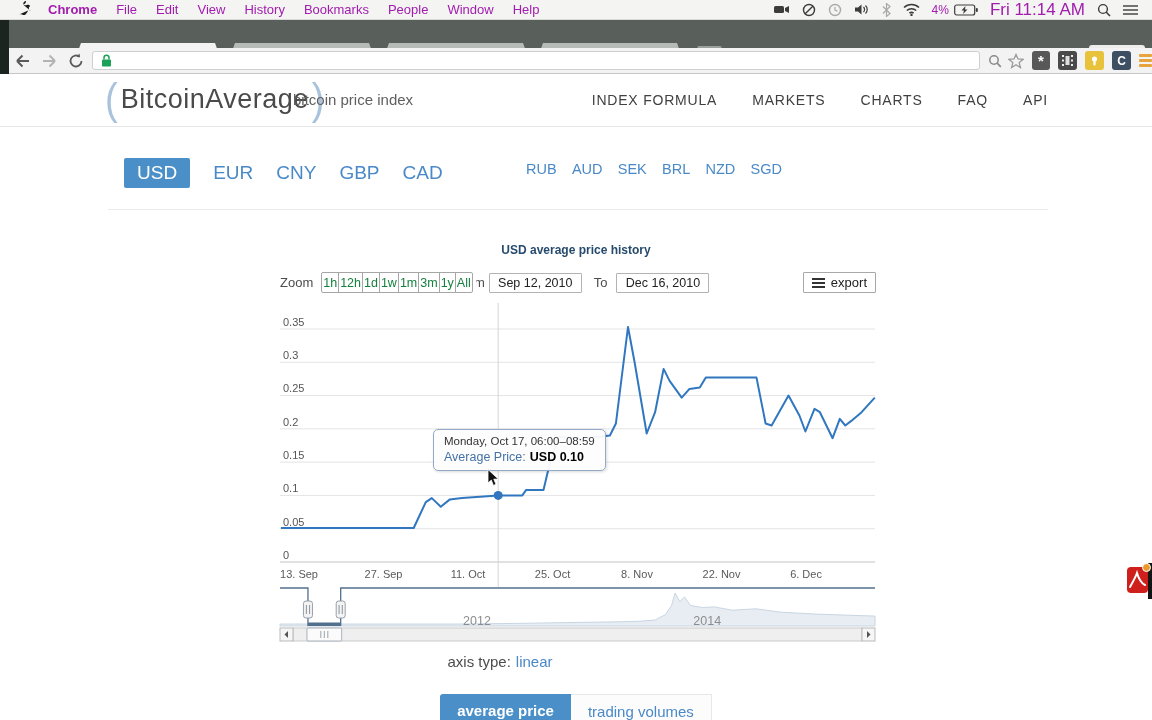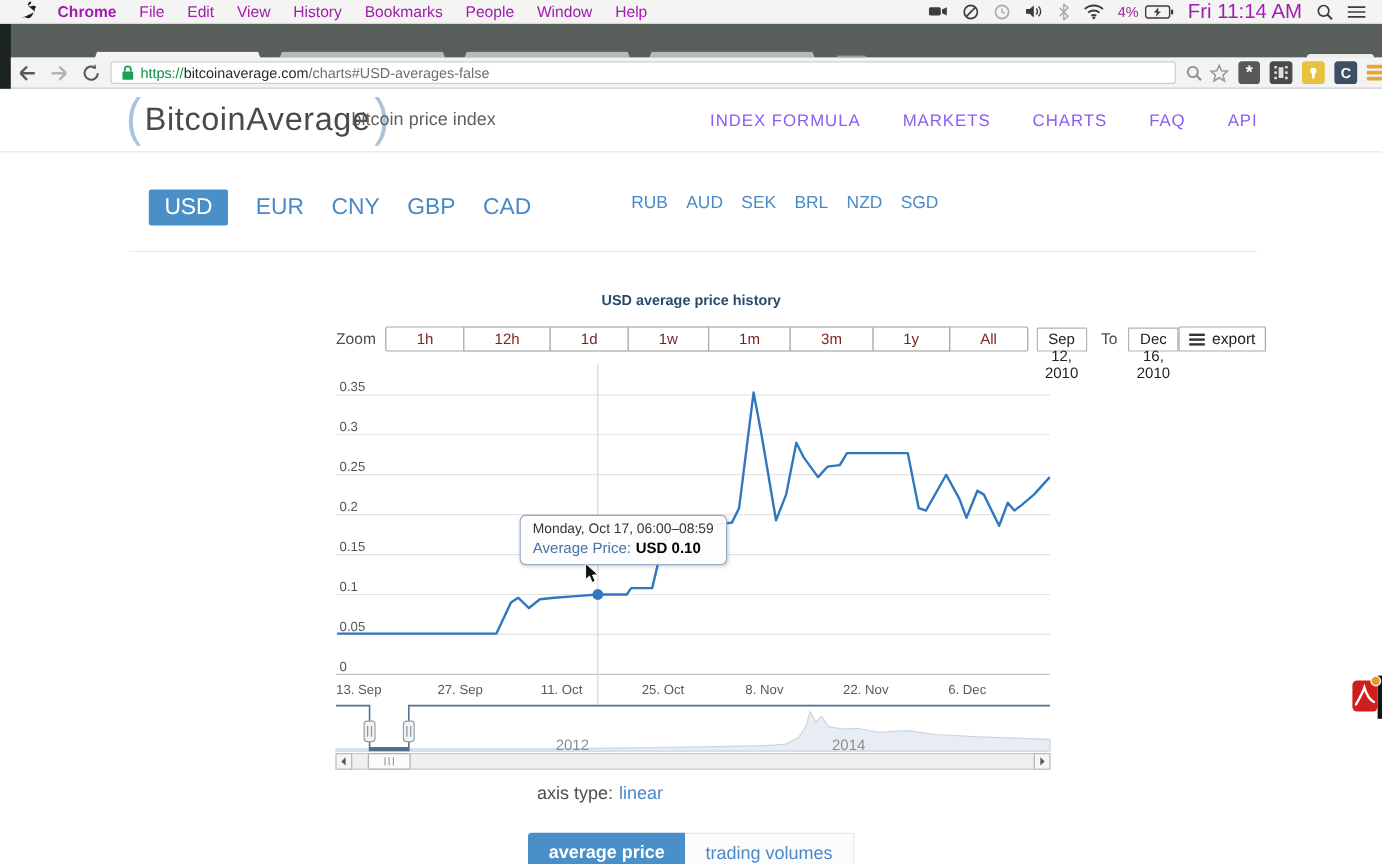--- a/index.html
+++ b/index.html
@@ -43,36 +43,36 @@
   .ext { width:19px; height:19px; border-radius:3px; display:flex; align-items:center; justify-content:center; margin-left:8px; }
   #hamburger { margin-left:8px; display:flex; flex-direction:column; gap:2.5px; }
   #hamburger div { width:13px; height:2.5px; background:#e8a33c; border-radius:1px; }
 
   
   #site-header { position:absolute; left:0; top:74px; width:1152px; height:53px; background:#fff; border-bottom:1px solid #e7e7e7; }
   #logo { position:absolute; left:105px; top:6px; display:flex; align-items:center; color:#4a4a4a; }
   .paren { font-size:38px; font-weight:400; color:#a9c3dc; transform:scaleY(1.15); line-height:38px; }
   #logo-text { font-size:27px; letter-spacing:.5px; padding:0 3px; }
   #tagline { position:absolute; left:293px; top:17px; font-size:15px; color:#5f5f5f; }
-  #site-nav { position:absolute; right:104px; top:18px; display:flex; gap:35px; font-size:14px; letter-spacing:.8px; color:#8b5cf6; }
+  #site-nav { position:absolute; right:104px; top:18px; display:flex; gap:35px; font-size:14px; letter-spacing:.8px; color:#404040; }
 
   
   #currency-bar { position:absolute; left:108px; top:152px; width:940px; height:58px; border-bottom:1px solid #ececec; }
   #cur-main { position:absolute; left:16px; top:10px; display:flex; align-items:center; gap:23px; font-size:19px; color:#4a89c8; }
   .cur-main-item.sel { background:#4a8fc7; color:#fff; padding:4px 13px; border-radius:2px; margin:-4px 0; }
   .cur-row { position:absolute; left:418px; width:256px; display:flex; justify-content:space-between; font-size:14.5px; color:#4a89c8; }
   #cur-row1 { top:9px; }
   #cur-row2 { top:35px; }
 
   
   #chart-title { position:absolute; left:0; top:243px; width:1152px; text-align:center; font-size:12px; font-weight:bold; color:#274b6d; }
   #range-row { position:absolute; left:280px; top:271px; width:596px; height:23px; display:flex; align-items:center; }
   #zoom-label { font-size:13px; color:#4c4c4c; margin-right:8px; }
   #zoom-btns { display:flex; }
-  .zbtn { border:1px solid #a6a6a6; background:#fff; padding:2px 25px; font-size:12.5px; color:#7f1d1d; margin-left:-1px; height:21px; line-height:16px; }
+  .zbtn { border:1px solid #a6a6a6; background:#fff; padding:2px 1px; font-size:12.5px; color:#15803d; margin-left:-1px; height:21px; line-height:16px; }
   .zbtn:first-child { border-radius:2px 0 0 2px; margin-left:0; }
   .zbtn:last-child { border-radius:0 2px 2px 0; }
   #from-clip { width:9px; overflow:hidden; direction:rtl; white-space:nowrap; font-size:13px; color:#4c4c4c; margin-left:3px; }
   .date-box { border:1px solid #b3b3b3; background:#fff; font-size:12.5px; color:#222; padding:2px 6px; height:20px; width:93px; text-align:center; border-radius:1px; }
   #from-box { margin-left:4px; }
   #to-label { margin-left:12px; font-size:13px; color:#4c4c4c; }
   #to-box { margin-left:9px; }
   #export-btn { margin-left:auto; border:1px solid #a8a8a8; background:#fff; height:21px; display:flex; align-items:center; gap:6px; padding:0 8px; font-size:13px; color:#222; border-radius:1px; }
   #export-ic { display:flex; flex-direction:column; gap:2px; }
   #export-ic div { width:13px; height:2px; background:#333; }
@@ -255,21 +255,20 @@
         <svg width="16" height="16" viewBox="0 0 16 16">
           <path d="M13.5 8 A5.5 5.5 0 1 1 11.6 3.8" fill="none" stroke="#5a5a5a" stroke-width="1.8"></path>
           <path d="M11.5 0.5 L12 4.3 L8.2 3.8 Z" fill="#5a5a5a"></path>
         </svg>
       </span>
     <div id="omnibox">
       <svg width="11" height="13" viewBox="0 0 11 13">
           <rect x="1" y="5.5" width="9" height="7" rx="1" fill="#1ba158"></rect>
           <path d="M3 5.5 V3.8 A2.5 2.5 0 0 1 8 3.8 V5.5" fill="none" stroke="#1ba158" stroke-width="1.5"></path>
         </svg>
-      <span><span class="scheme">https://</span><span class="host">bitcoinaverage.com</span><span class="path">/charts#USD-averages-false</span></span>
     </div>
     <span class="tool-ic" style="margin-left:8px;">
         <svg width="14" height="14" viewBox="0 0 14 14">
           <circle cx="6" cy="6" r="4.2" fill="none" stroke="#8a8a8a" stroke-width="1.5"></circle>
           <line x1="9.2" y1="9.2" x2="12.8" y2="12.8" stroke="#8a8a8a" stroke-width="1.7"></line>
         </svg>
       </span>
     <span class="tool-ic" style="margin-left:6px;">
         <svg width="16" height="16" viewBox="0 0 16 16">
           <path d="M8 1.5 L10 6 L15 6.4 L11.2 9.6 L12.4 14.5 L8 11.8 L3.6 14.5 L4.8 9.6 L1 6.4 L6 6 Z" fill="none" stroke="#9a9a9a" stroke-width="1.3"></path>

